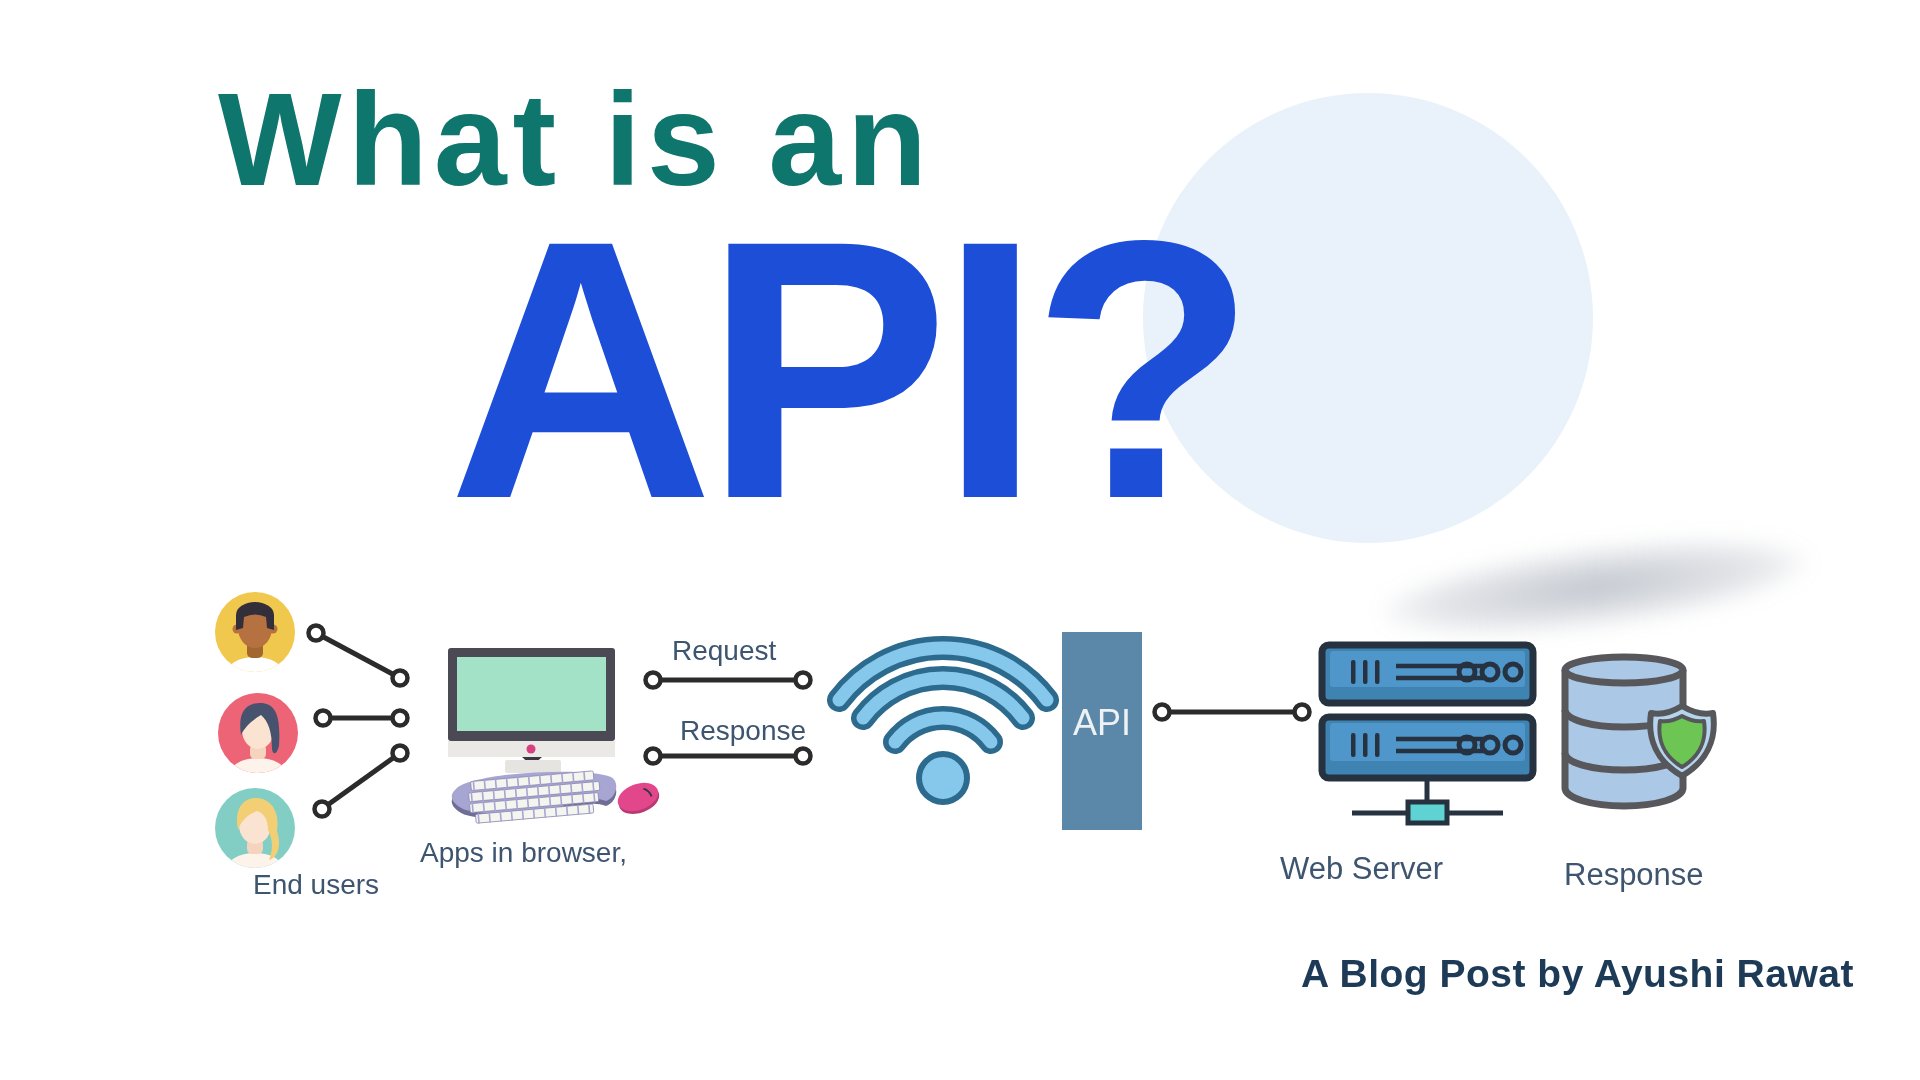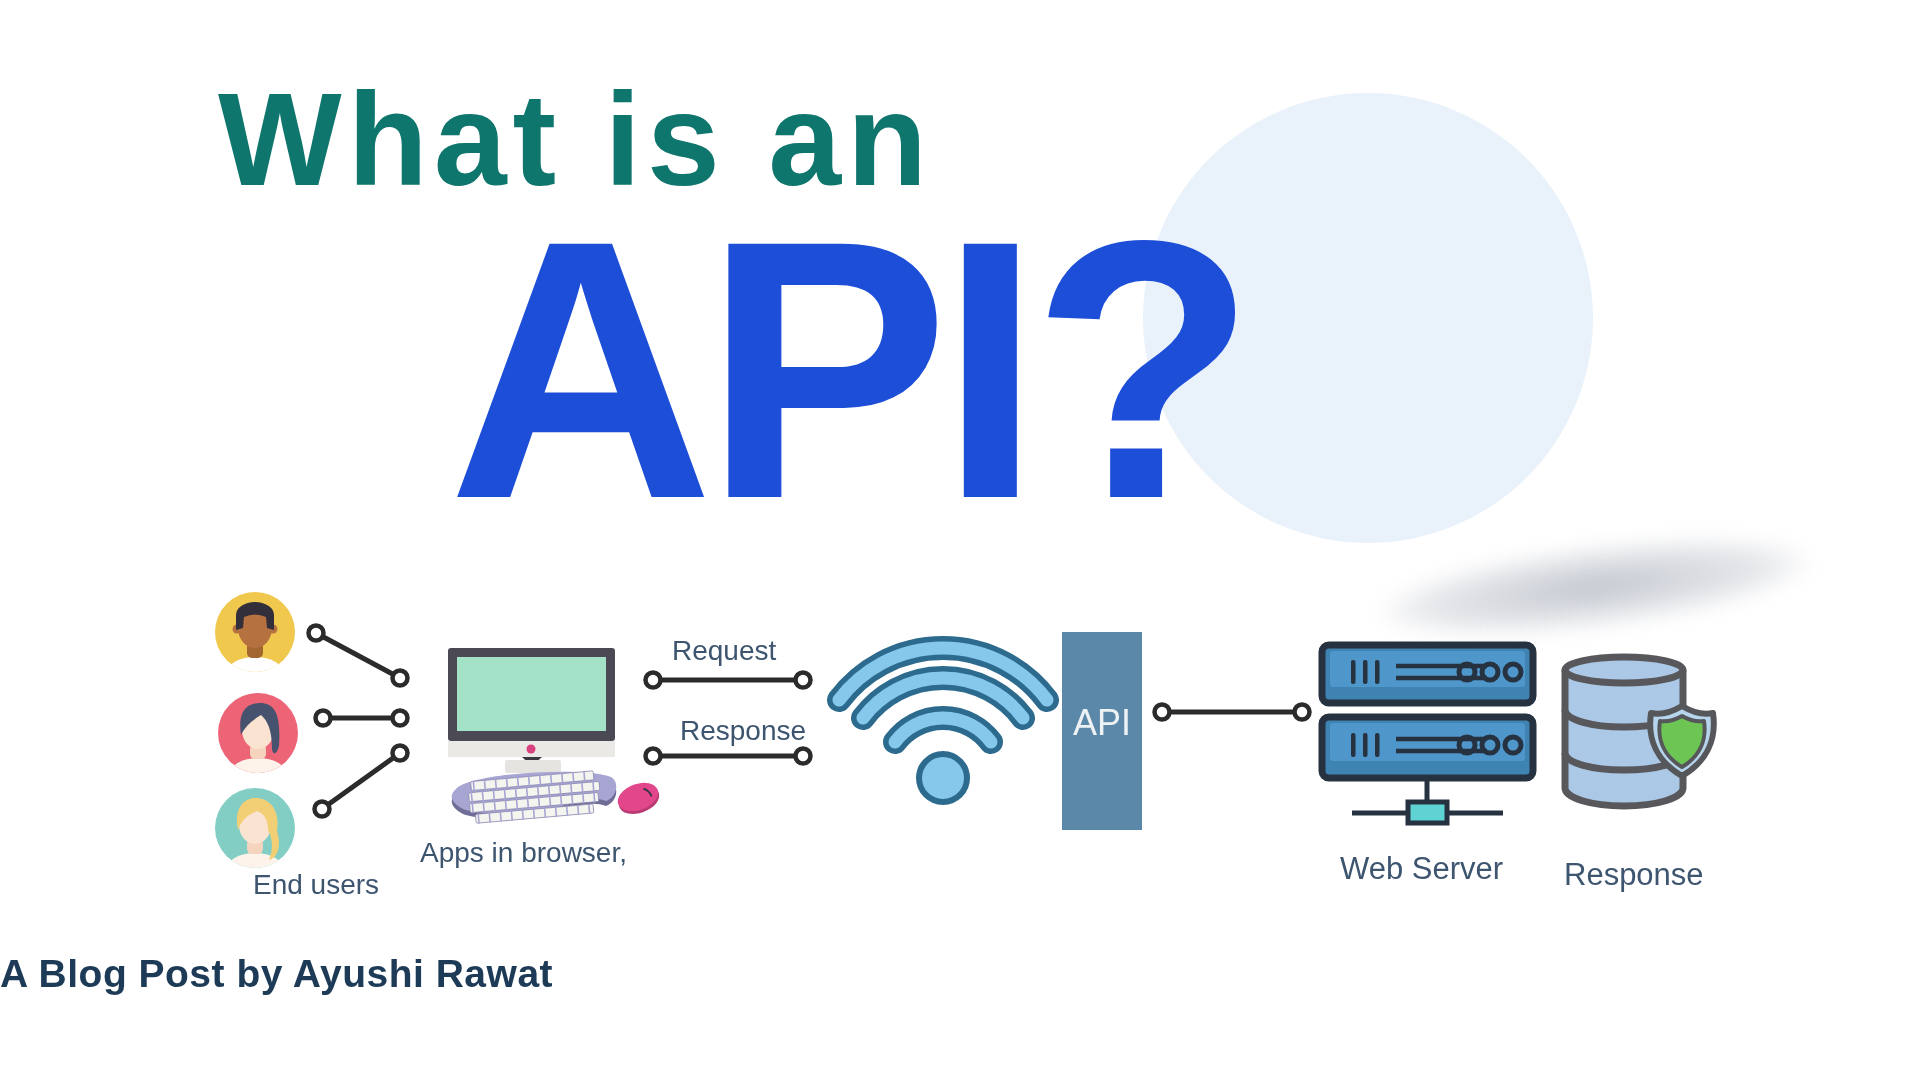--- a/index.html
+++ b/index.html
@@ -26,24 +26,24 @@
     font-size:368px;font-weight:700;line-height:1;letter-spacing:-10px;color:#1d4ed8;white-space:nowrap;
   }
   .diagram-svg{position:absolute;left:0;top:0;}
   .lbl{
     position:absolute;color:#3e5570;font-size:28px;line-height:38px;white-space:nowrap;
   }
   .lbl-endusers{left:218px;top:866px;margin-left:35px;}
   .lbl-apps{left:420px;top:834px;}
   .lbl-request{left:672px;top:632px;}
   .lbl-response{left:680px;top:712px;}
-  .lbl-webserver{left:1340px;top:850px;font-size:31px;}
+  .lbl-webserver{left:1280px;top:850px;font-size:31px;}
   .lbl-database{left:1564px;top:856px;font-size:31px;}
   .credit{
-    position:absolute;left:0;top:952px;width:1854px;text-align:left;
+    position:absolute;left:0;top:952px;width:1854px;text-align:right;
     color:#1d3a57;font-size:39px;font-weight:700;letter-spacing:0.5px;
   }
 </style>
 </head>
 <body>
 
 <div class="canvas">
 
   <div class="bg-circle"></div>
 

